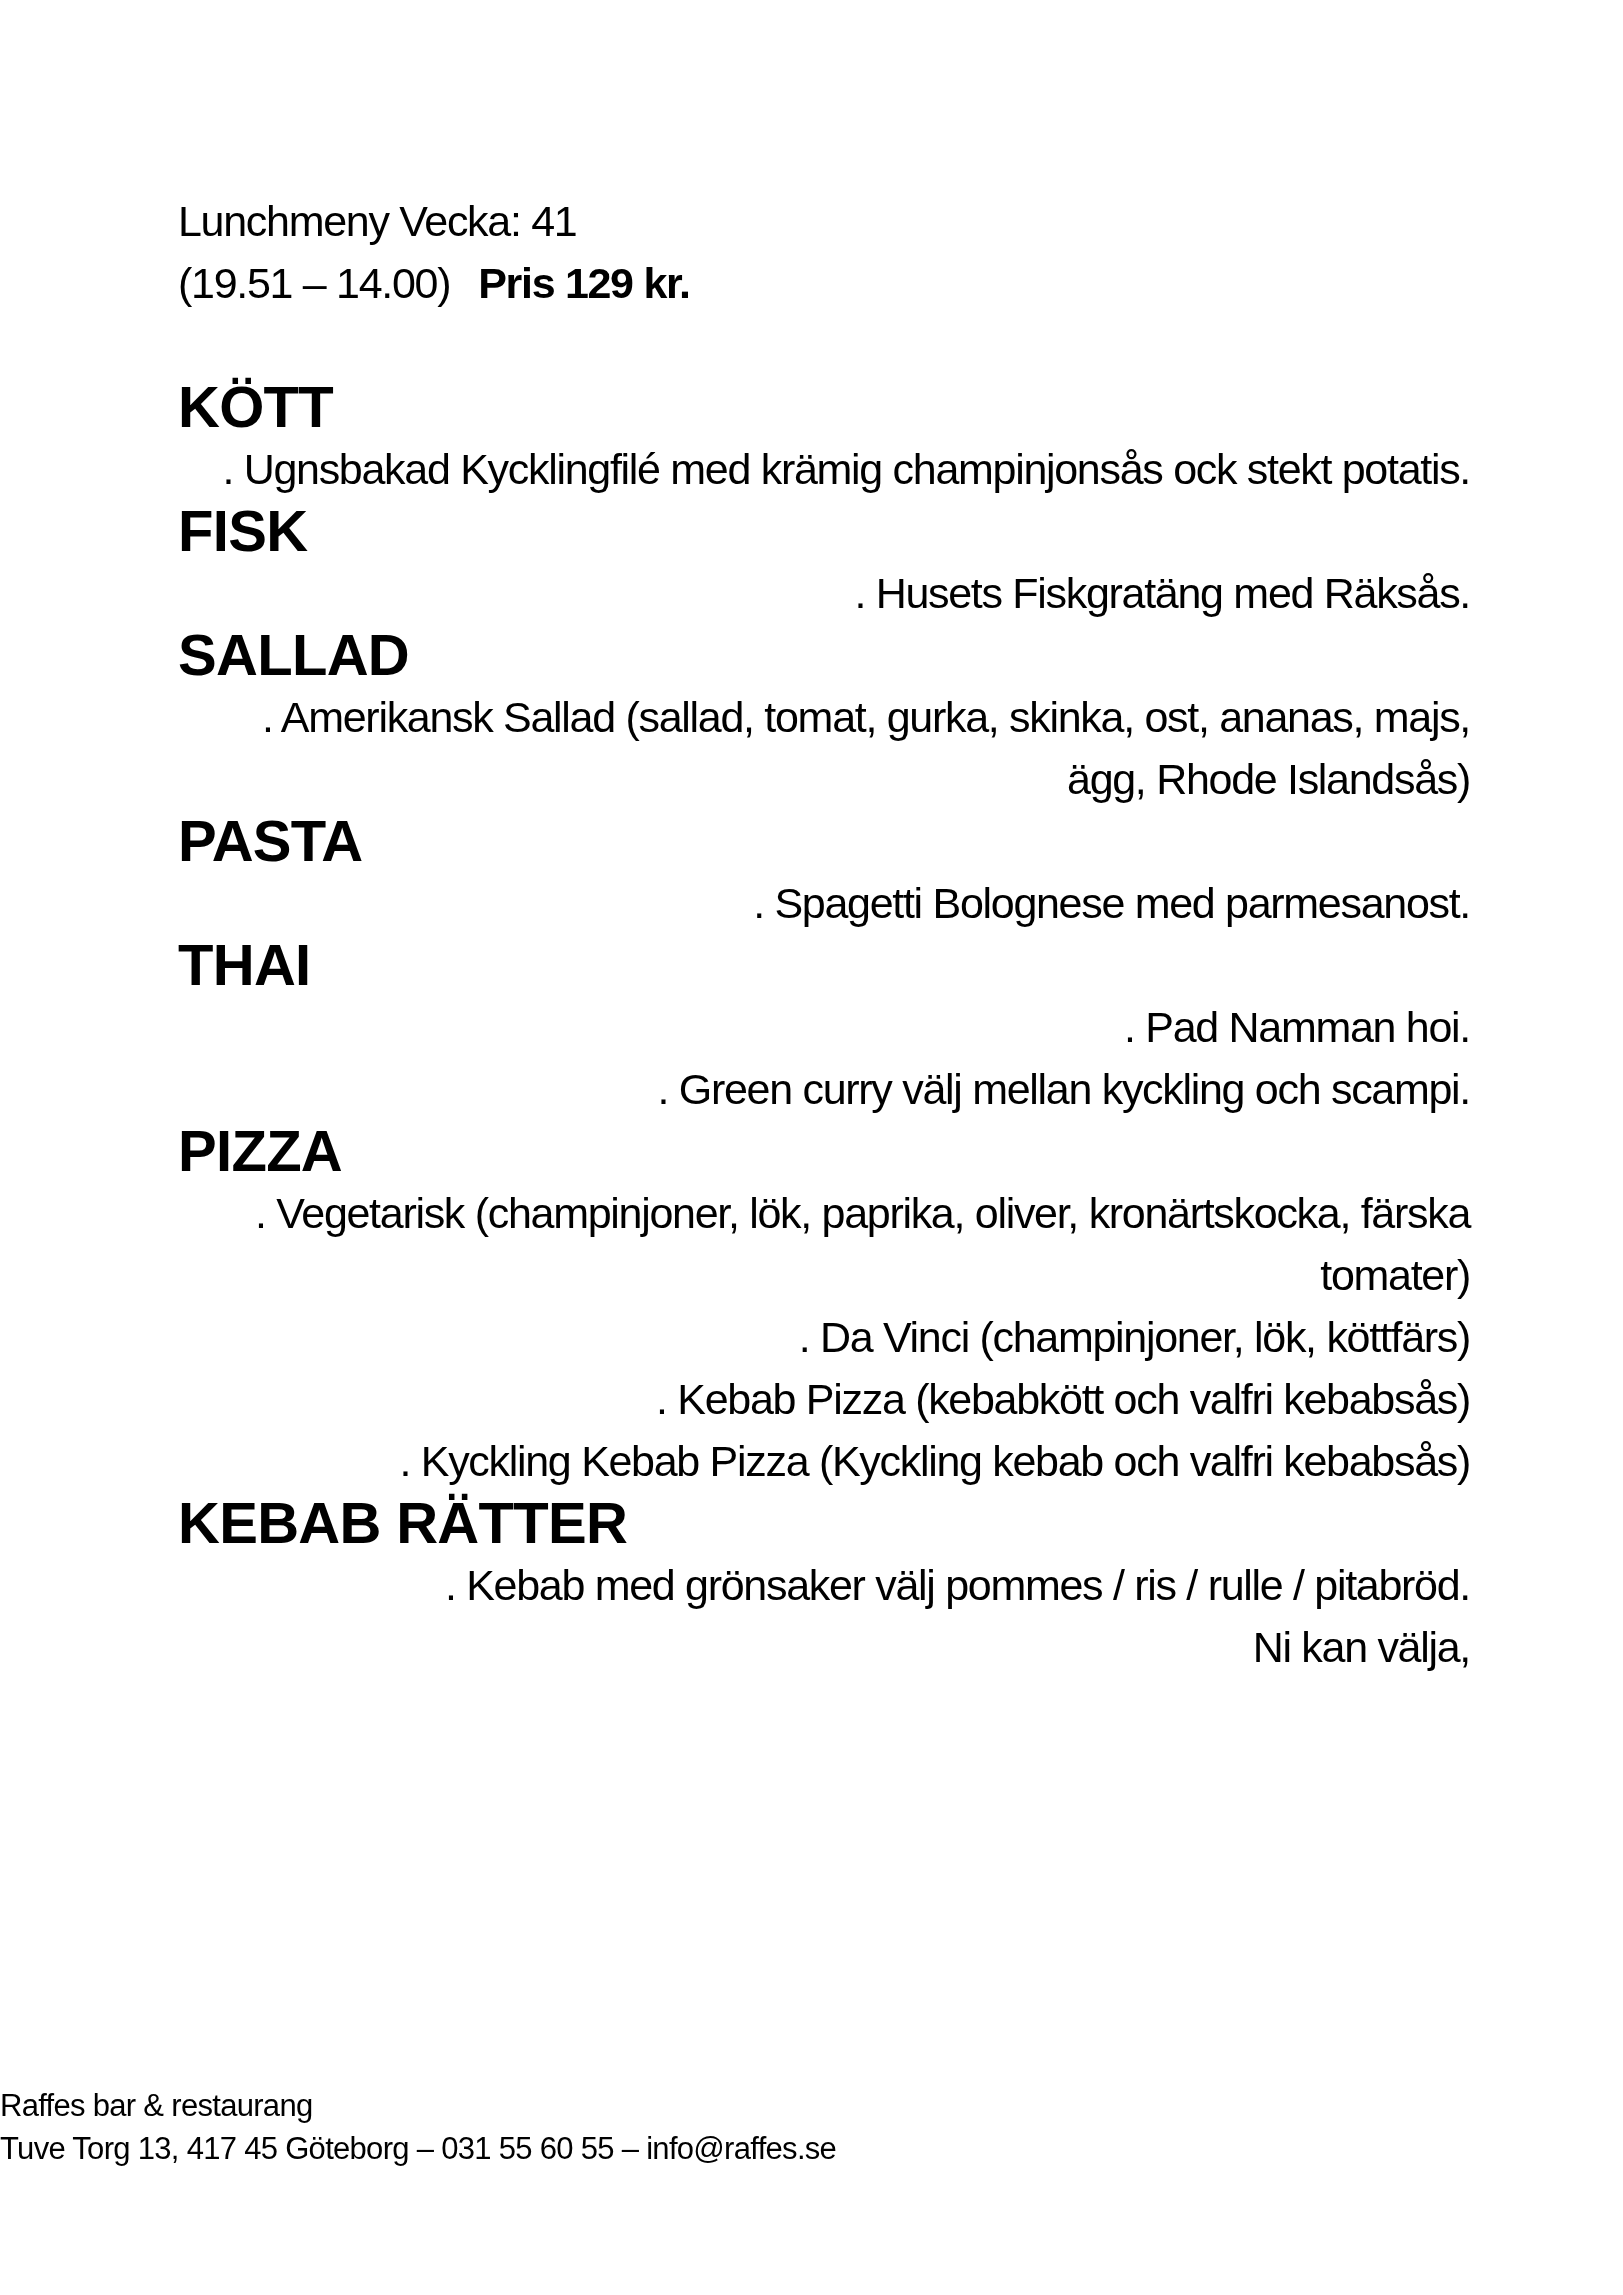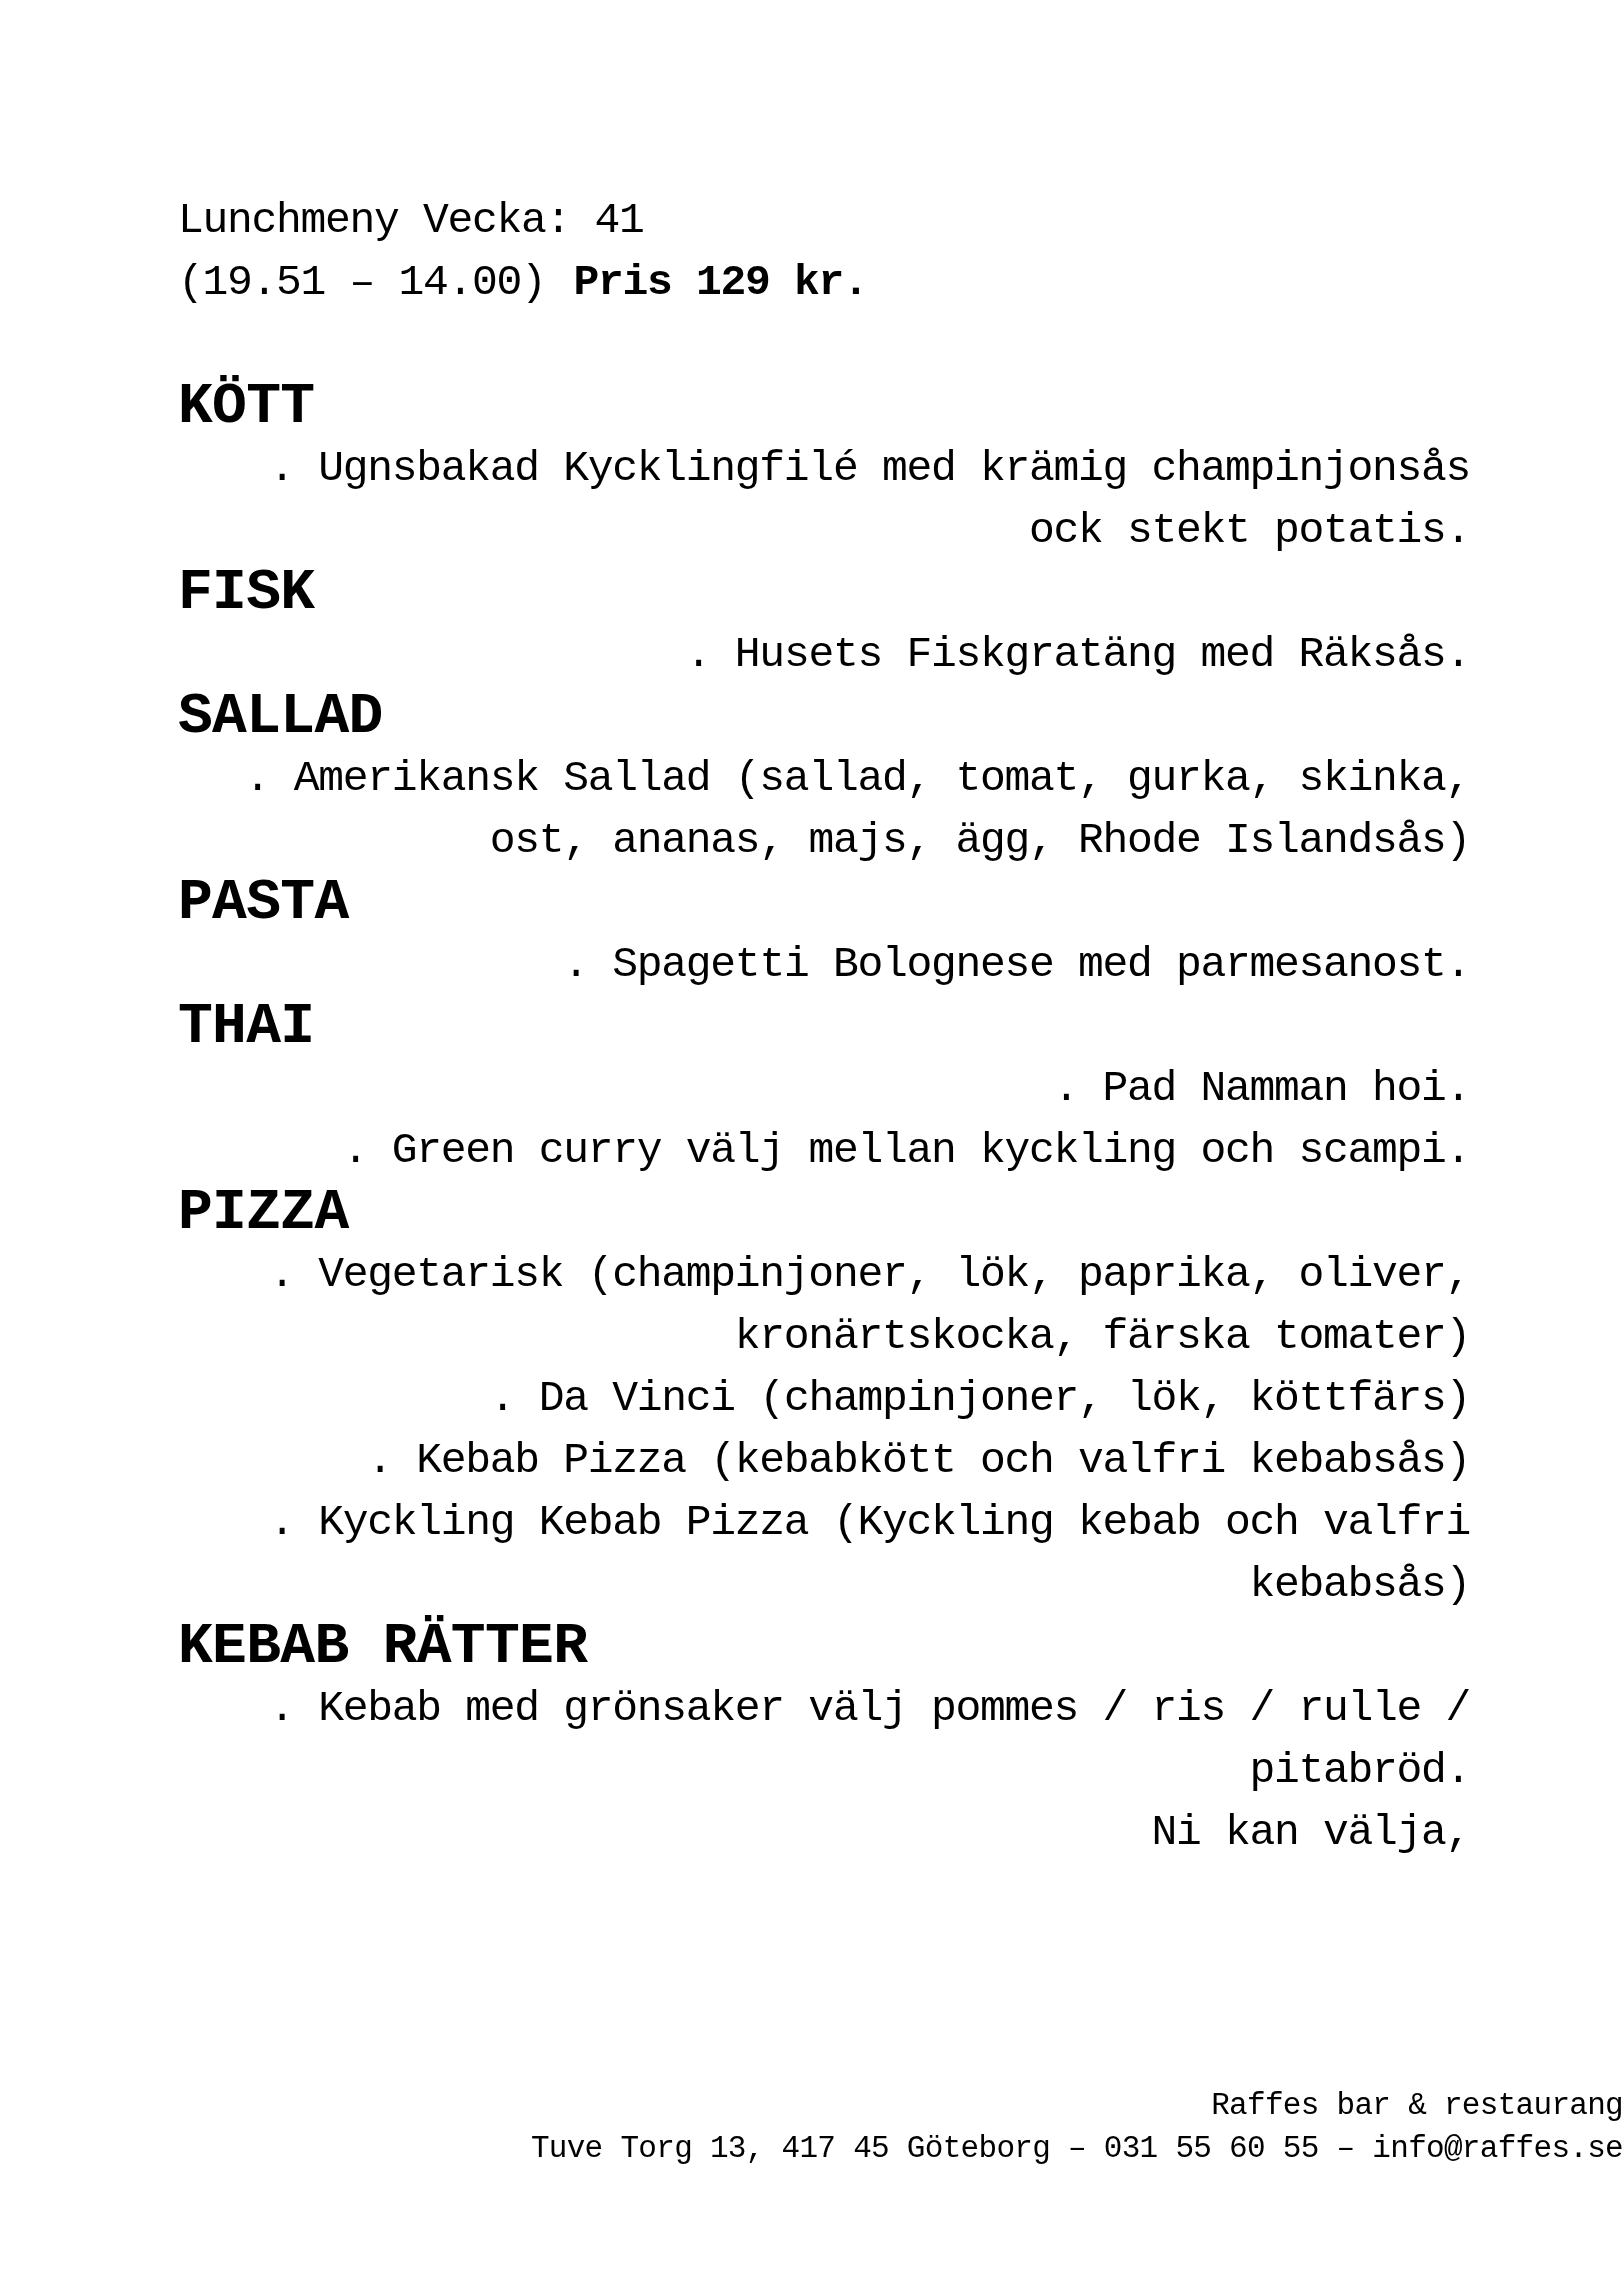--- a/index.html
+++ b/index.html
@@ -6,21 +6,21 @@
     margin: 0;
     padding: 0;
     background: #ffffff;
   }
   .page {
     position: relative;
     width: 1623px;
     height: 2295px;
     background: #ffffff;
     color: #000000;
-    font-family: Liberation Mono, monospace;
+    font-family: Liberation Sans, sans-serif;
     overflow: hidden;
   }
   .content {
     position: absolute;
     left: 178px;
     top: 190px;
     width: 1292px;
     font-size: 43px;
     line-height: 62px;
     letter-spacing: -1.3px;
@@ -48,21 +48,21 @@
   .menu-item {
     margin: 0;
     line-height: 62px;
     text-align: right;
   }
   .footer {
     position: absolute;
     left: 0;
     top: 2084px;
     width: 1623px;
-    text-align: right;
+    text-align: left;
     font-size: 31px;
     line-height: 43px;
     letter-spacing: -0.7px;
   }
   .footer div {
     margin: 0;
   }
 </style>
 </head>
 <body>

